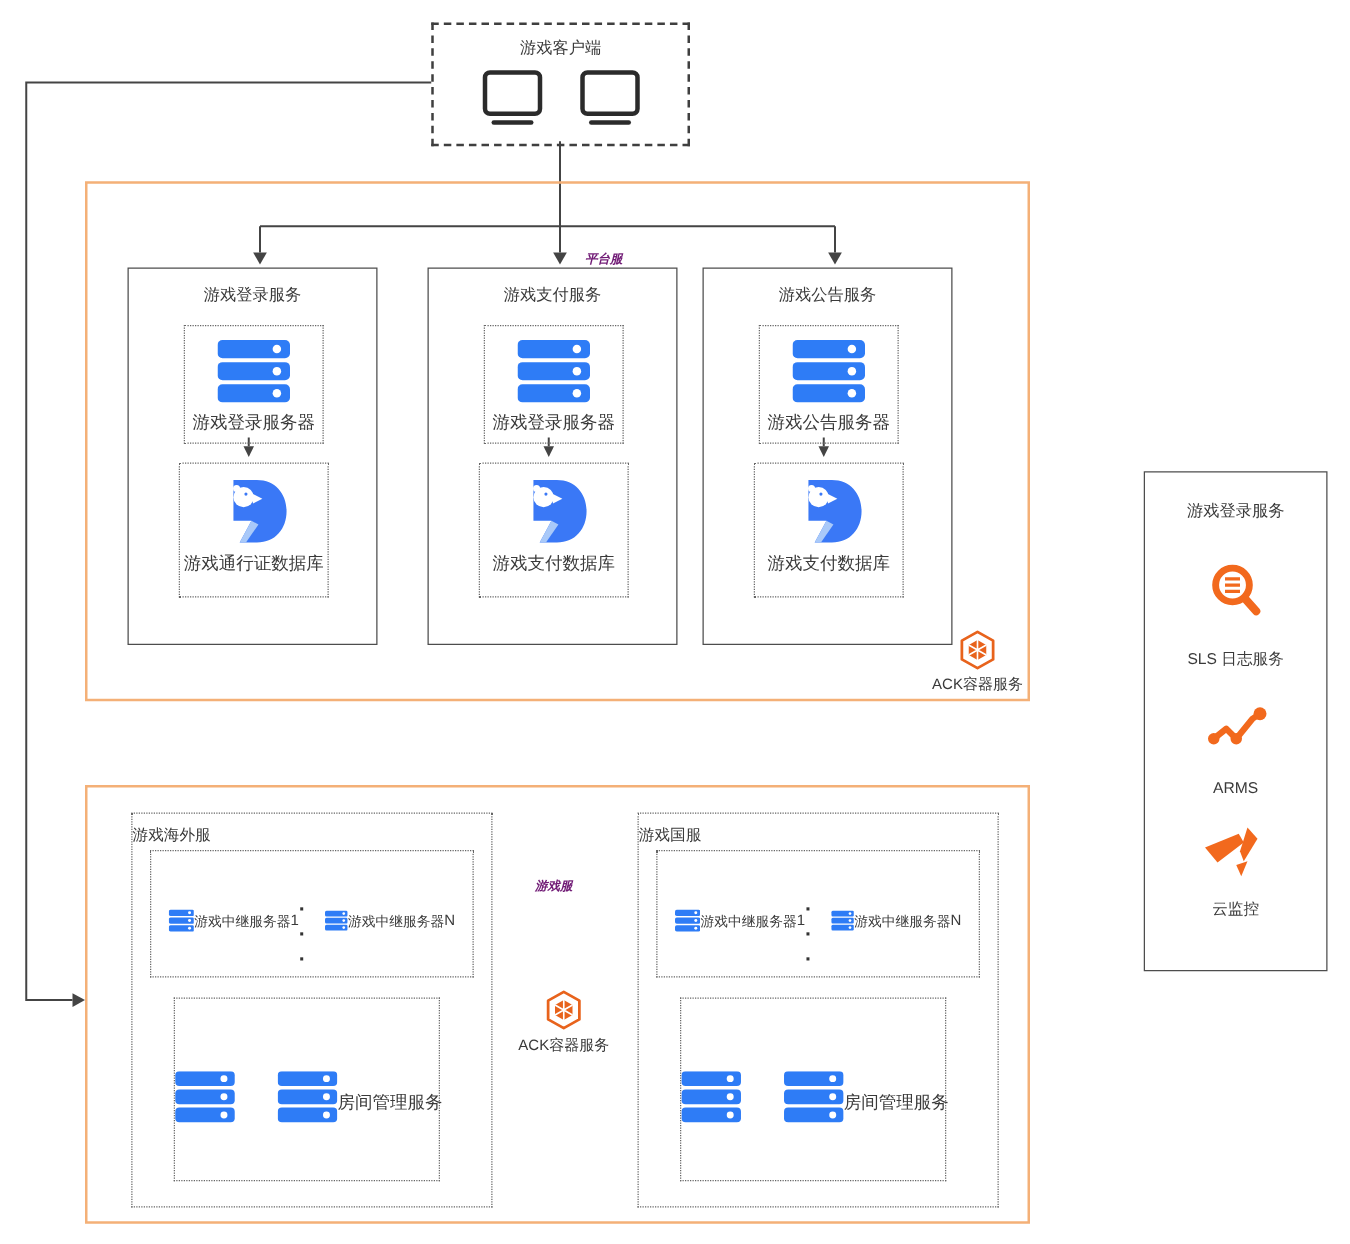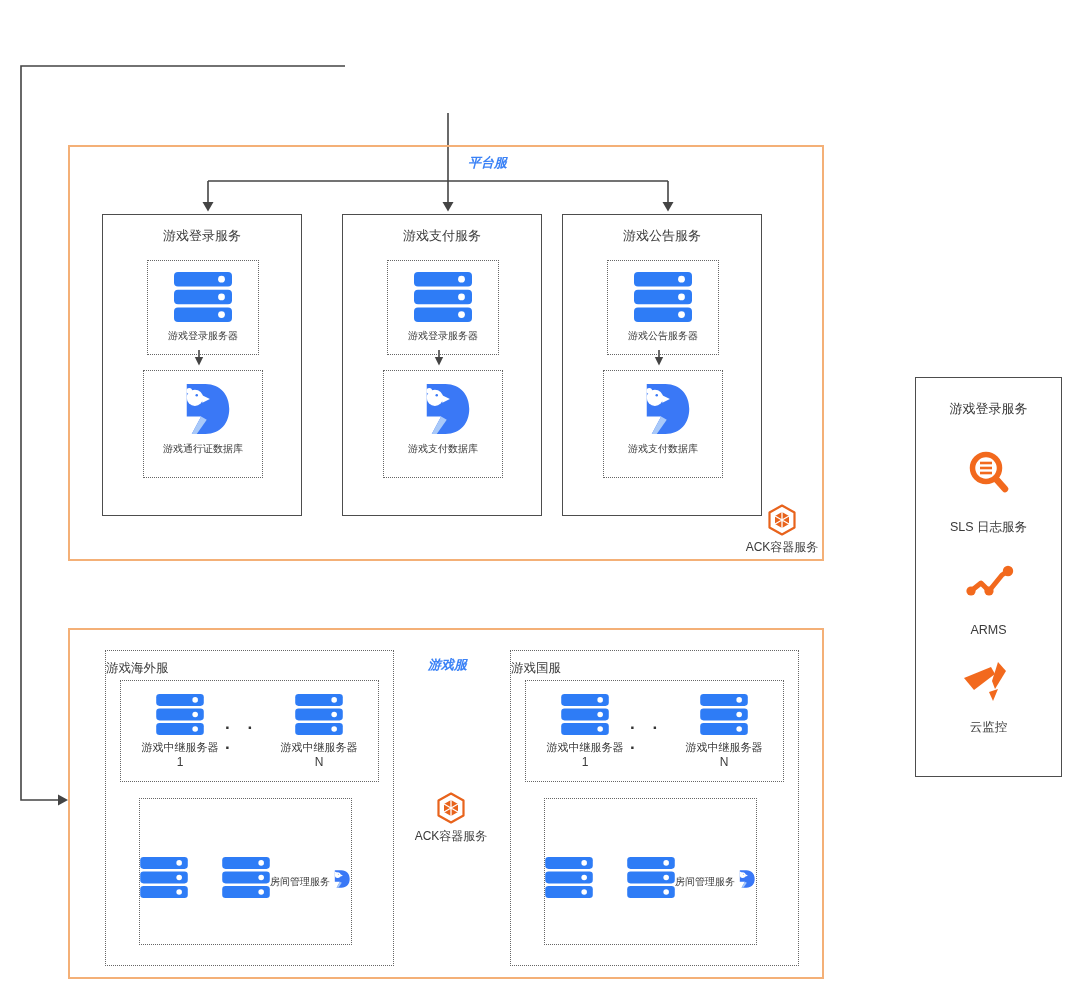--- a/index.html
+++ b/index.html
@@ -5,35 +5,35 @@
   html,body{margin:0;padding:0;background:#fff;}
   #canvas{
     position:relative;width:1080px;height:995px;background:#ffffff;
     font-family:"Liberation Sans","DejaVu Sans",sans-serif;color:#3a3a3a;overflow:hidden;
   }
   .abs{position:absolute;}
   .orange-box{border:2px solid #F4B077;background:transparent;}
   .solid-box{border:1.7px solid #4d4d4d;background:transparent;}
   .dashed-box{border:2px dashed #3f3f3f;background:transparent;}
   .dotfine-box{border:1.6px dotted #666;background:transparent;}
-  .zone-title{font-size:13px;font-weight:bold;font-style:italic;color:#3b82f6;white-space:nowrap;}
+  .zone-title{font-size:10px;font-weight:bold;font-style:italic;color:#701a75;white-space:nowrap;margin-top:46px;}
   .box-title{font-size:13px;text-align:center;margin-top:12px;white-space:nowrap;}
   .region-title{font-size:12.5px;margin-top:9px;white-space:nowrap;}
-  .icon-label{font-size:10px;text-align:center;white-space:nowrap;}
+  .icon-label{font-size:14px;text-align:center;white-space:nowrap;}
   .unit{display:flex;flex-direction:column;align-items:center;}
   .server-unit{left:44px;top:45px;width:110px;height:93px;}
   .server-unit svg{margin-top:11px;}
   .server-unit .icon-label{margin-top:7px;}
   .db-unit{left:40px;top:155px;width:118px;height:106px;}
   .db-unit svg{margin-top:8px;}
   .db-unit .icon-label{margin-top:3px;}
   .ack-label{font-size:12px;text-align:center;white-space:nowrap;}
   .obs-label{font-size:12.5px;text-align:center;width:100%;white-space:nowrap;}
   .relay-inner{display:flex;justify-content:space-between;padding:13px 14px 0;}
-  .relay-col{width:104px;display:flex;flex-direction:column;align-items:center;}
+  .relay-col{width:104px;display:flex;flex-direction:row;align-items:center;}
   .relay-label{font-size:11px;text-align:center;line-height:1.35;margin-top:5px;white-space:nowrap;}
   .relay-num{font-size:12px;text-align:center;line-height:1.2;}
   .relay-dots{font-size:17px;font-weight:bold;letter-spacing:6px;margin-top:24px;color:#333;}
   .room-inner{display:flex;flex-direction:row;align-items:center;padding-top:12px;}
   .room-servers{display:flex;gap:34px;}
   .room-inner .icon-label{margin-top:8px;}
   .room-inner .pdb{margin-top:2px;}
   .client-monitors{display:flex;justify-content:center;gap:26px;margin-top:8px;}
 </style>
 </head>
@@ -56,20 +56,33 @@
       <polygon points="58,794.5 58,805.5 68,800"></polygon>
       <polygon points="442.5,202 453.5,202 448,211.5"></polygon>
       <polygon points="202.5,202 213.5,202 208,211.5"></polygon>
       <polygon points="662.5,202 673.5,202 668,211.5"></polygon>
       <polygon points="194.8,357 203.2,357 199,365.5"></polygon>
       <polygon points="434.8,357 443.2,357 439,365.5"></polygon>
       <polygon points="654.8,357 663.2,357 659,365.5"></polygon>
     </g>
   </svg>
 
+  <div class="abs dashed-box" style="left:345px;top:18px;width:203px;height:95px">
+    <div class="box-title" style="margin-top:9px">游戏客户端</div>
+    <div class="client-monitors">
+      <svg width="52" height="46" viewBox="0 0 52 46">
+        <rect x="4" y="3" width="44" height="33" rx="4" fill="#fff" stroke="#2b2b2b" stroke-width="3.6"></rect>
+        <line x1="11" y1="43" x2="41" y2="43" stroke="#2b2b2b" stroke-width="3.6" stroke-linecap="round"></line>
+      </svg>
+      <svg width="52" height="46" viewBox="0 0 52 46">
+        <rect x="4" y="3" width="44" height="33" rx="4" fill="#fff" stroke="#2b2b2b" stroke-width="3.6"></rect>
+        <line x1="11" y1="43" x2="41" y2="43" stroke="#2b2b2b" stroke-width="3.6" stroke-linecap="round"></line>
+      </svg>
+    </div>
+  </div>
 
   <div class="abs orange-box" style="left:68px;top:145px;width:752px;height:412px">
     <div class="abs zone-title" style="left:398px;top:7px">平台服</div>
 
     <div class="abs solid-box" style="left:32px;top:67px;width:198px;height:300px">
       <div class="box-title">游戏登录服务</div>
       <div class="abs dotfine-box unit server-unit">
         <svg width="58" height="50" viewBox="0 0 58 50">
           <rect x="0" y="0" width="58" height="14.5" rx="4" fill="#2E7CF6"></rect>
             <rect x="0" y="17.7" width="58" height="14.5" rx="4" fill="#2E7CF6"></rect>

